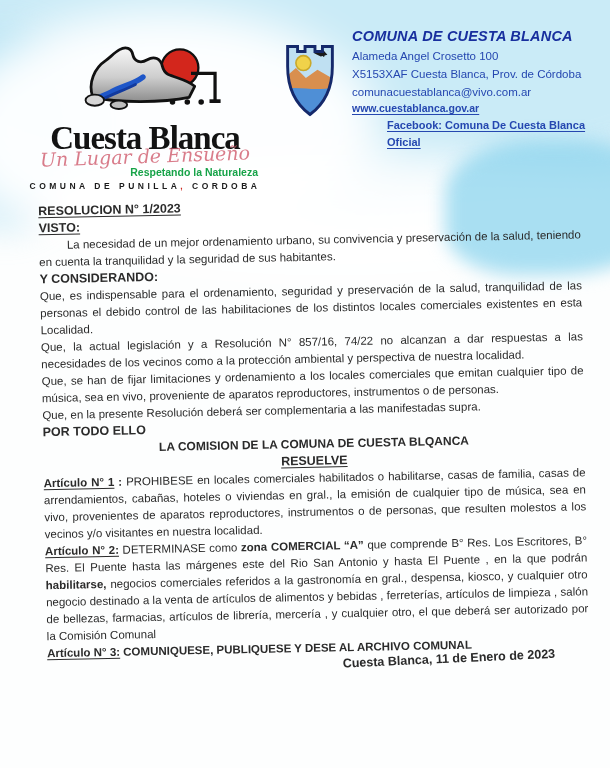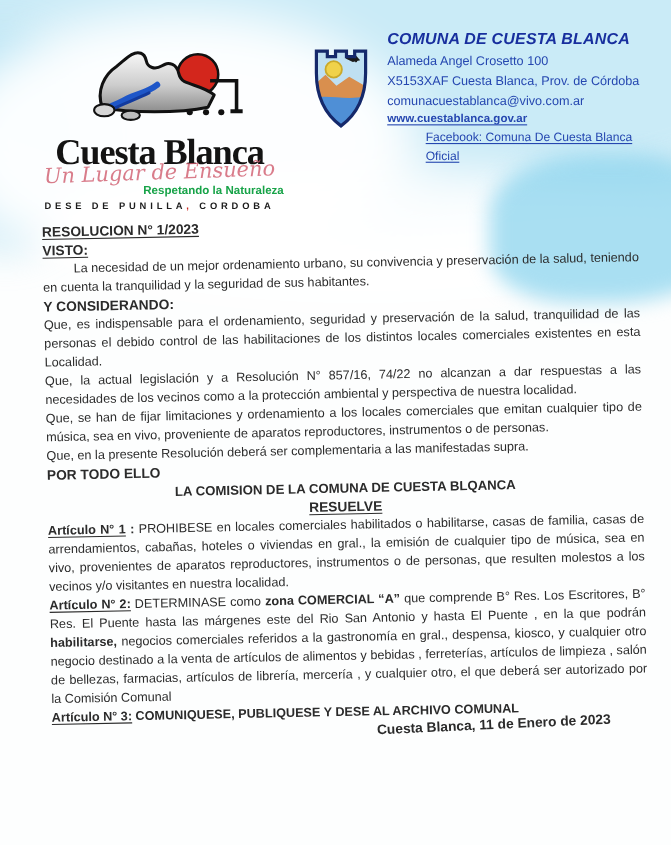--- a/index.html
+++ b/index.html
@@ -27,21 +27,21 @@
   .logo-tagline{font-family:"DejaVu Serif", serif;font-style:italic;font-size:19px;color:#d05c6e;opacity:.8;margin-top:-9px;transform:rotate(-2deg);line-height:1.1;}
   .logo-subtagline{font-size:10.5px;font-weight:bold;color:#17a348;text-align:right;padding-right:6px;margin-top:-1px;}
   .logo-region{font-size:8.5px;font-weight:bold;letter-spacing:3.5px;color:#1c1c1c;margin-top:3px;white-space:nowrap;}
   .logo-region .red{color:#cc2a22;}
   .contact-block{position:absolute;left:281px;top:28px;right:4px;display:flex;gap:13px;}
   .contact-lines{flex:1;color:#2547b0;}
   .contact-org{font-size:14.5px;font-weight:bold;font-style:italic;color:#182f9e;letter-spacing:.2px;margin-bottom:4px;}
   .contact-line{font-size:11.5px;line-height:1.55;}
   .contact-email{font-size:11.5px;font-style:normal;line-height:1.55;}
   .contact-web{font-size:10.5px;font-weight:bold;line-height:1.5;}
-  .contact-fb{font-size:11px;font-weight:normal;line-height:1.5;padding-left:35px;}
+  .contact-fb{font-size:11px;font-weight:bold;line-height:1.5;padding-left:35px;}
   
   .doc{position:relative;z-index:1;padding:0 30px 0 38px;font-size:11.5px;line-height:17px;
        transform:rotate(-1.15deg);transform-origin:300px 0;}
   .doc p{margin:0;text-align:justify;}
   .doc-title{margin-top:8px;text-align:center;font-weight:bold;font-size:12.5px;}
   .u{text-decoration:underline;text-underline-offset:2px;text-decoration-thickness:1.3px;}
   .b{font-weight:bold;}
   .visto-h{margin-top:20px;font-weight:bold;font-size:12.5px;}
   .visto-p{margin-top:6px;text-indent:28px;}
   .cons-h{margin-top:16px;font-weight:bold;font-size:12.5px;}
@@ -83,21 +83,21 @@
         <ellipse cx="42" cy="74" rx="9" ry="4.5" fill="#bdbdbd" stroke="#111" stroke-width="2"></ellipse>
         <path d="M120,40 L146,40 L146,70" stroke="#111" stroke-width="3.5" fill="none"></path>
         <path d="M140,70 L152,70" stroke="#111" stroke-width="4"></path>
         <circle cx="100" cy="71" r="3" fill="#111"></circle>
         <circle cx="116" cy="71" r="3" fill="#111"></circle>
         <circle cx="131" cy="71" r="3" fill="#111"></circle>
       </svg>
       <div class="logo-name">Cuesta Blanca</div>
       <div class="logo-tagline">Un Lugar de Ensueño</div>
       <div class="logo-subtagline">Respetando la Naturaleza</div>
-      <div class="logo-region"><span>DESE DE PUNILLA</span><span class="red">,</span><span> CORDOBA</span></div>
+      <div class="logo-region"><span>COMUNA DE PUNILLA</span><span class="red">,</span><span> CORDOBA</span></div>
     </div>
 
     <div class="contact-block">
       <svg width="58" height="100" viewBox="0 0 70 100">
         <defs>
           <clipPath id="shieldClip">
             <path d="M35,94 C20,83 8,64 8,36 L8,12 L20,12 L20,18 L29,18 L29,12 L41,12 L41,18 L50,18 L50,12 L62,12 L62,36 C62,64 50,83 35,94 Z"></path>
           </clipPath>
         </defs>
         <g clip-path="url(#shieldClip)">

